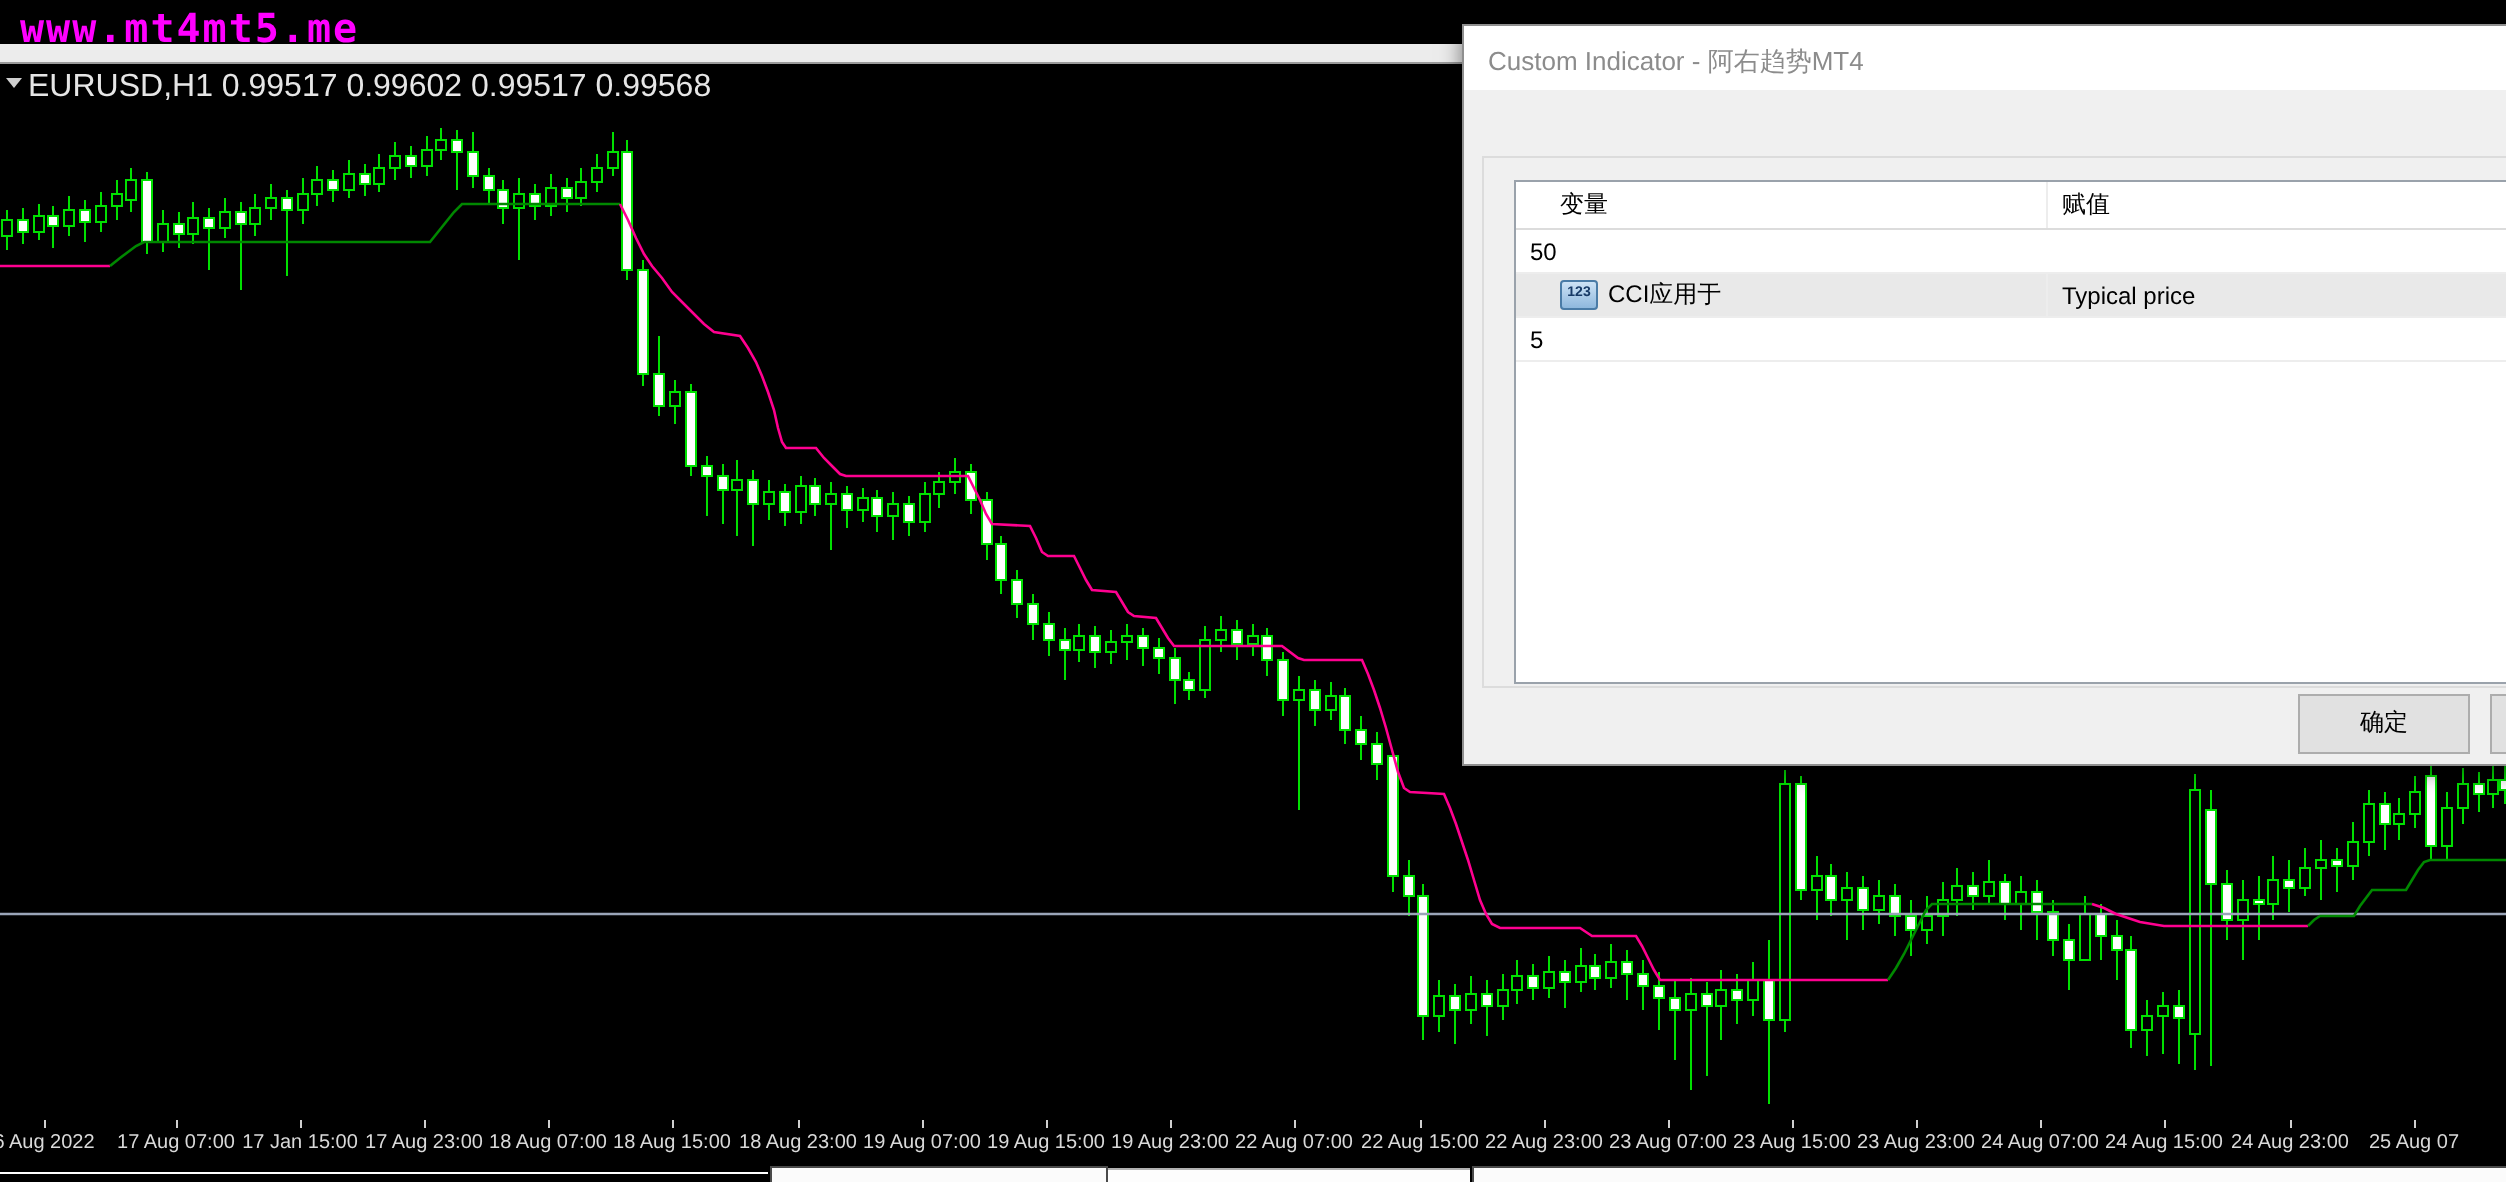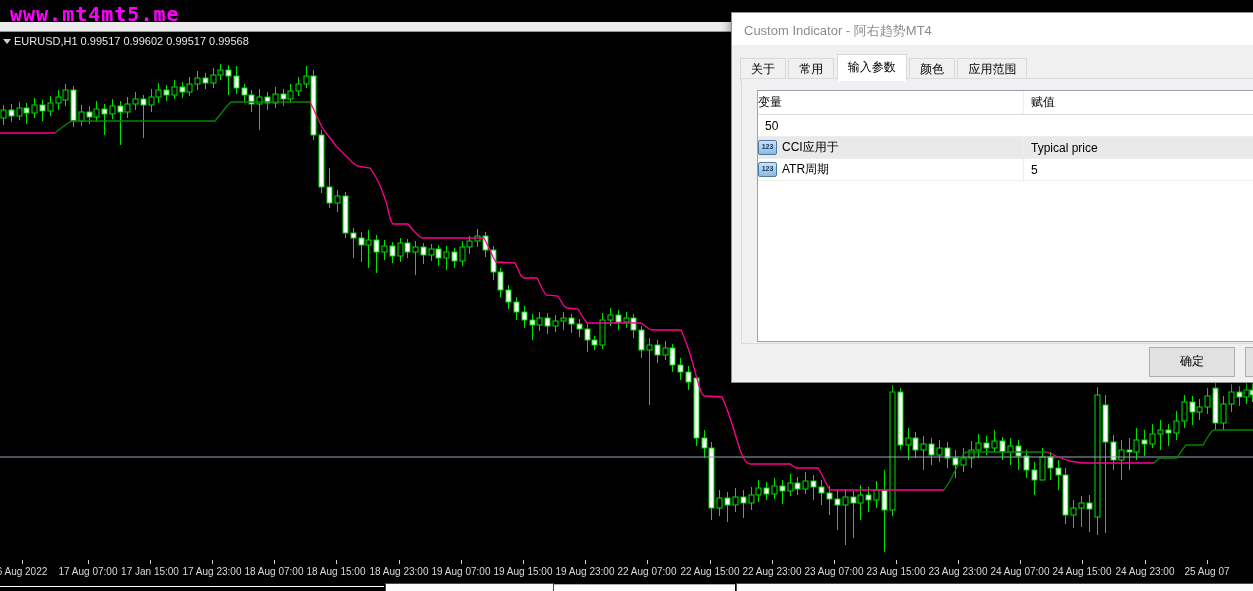--- a/index.html
+++ b/index.html
@@ -6,21 +6,21 @@
   body{position:relative;width:1253px;height:591px;overflow:hidden;
        font-family:"Liberation Sans","DejaVu Sans",sans-serif;}
   
   .topbar{position:absolute;left:0;top:0;width:100%;height:22px;background:#000;z-index:3;}
   .watermark{position:absolute;left:10px;top:2px;color:#ff00ff;font-family:"DejaVu Sans Mono",monospace;
              font-weight:bold;font-size:20px;letter-spacing:1px;}
   .toolstrip{position:absolute;left:0;top:22px;width:100%;height:9px;background:#ececec;
              border-bottom:1px solid #9a9a9a;z-index:3;}
   
   #chart{position:absolute;left:0;top:0;width:1253px;height:591px;z-index:1;}
-  .symbolline{position:absolute;left:14px;top:35px;color:#e6e6e6;font-size:11px;z-index:2;}
+  .symbolline{position:absolute;left:14px;top:35px;color:#e6e6e6;font-size:16px;z-index:2;}
   .symarrow{position:absolute;left:3px;top:39px;width:0;height:0;z-index:2;
             border-left:4px solid transparent;border-right:4px solid transparent;border-top:5px solid #cfcfcf;}
   
   .axisbar{position:absolute;left:0;top:560px;width:100%;height:22px;background:#000;z-index:2;}
   .axislabel{position:absolute;top:6px;width:70px;margin-left:-35px;text-align:center;
              color:#d9d9d9;font-size:10px;white-space:nowrap;}
   .axistick{position:absolute;top:0;width:1px;height:4px;background:#cfcfcf;}
   
   .bottomstrip{position:absolute;left:0;top:582px;width:100%;height:9px;background:#000;z-index:2;}
   .bs-black{position:absolute;left:0;top:0;width:384px;height:9px;background:#000;border-bottom:2px solid #000;}
@@ -34,21 +34,21 @@
   .dlg-title{position:absolute;left:0;top:0;width:100%;height:32px;background:#fff;}
   .dlg-title span{position:absolute;left:12px;top:9px;color:#8c8c8c;font-size:13px;}
   .tabs{position:absolute;left:8px;top:41px;height:26px;}
   .tab{display:inline-block;vertical-align:bottom;height:21px;line-height:21px;padding:0 10px;
        margin-right:-1px;border:1px solid #d9d9d9;background:#f0f0f0;cursor:default;}
   .tab.active{background:#fff;height:25px;line-height:25px;border-bottom:1px solid #fff;position:relative;z-index:2;}
   .tabpage{position:absolute;left:9px;top:65px;width:540px;height:264px;border:1px solid #dcdcdc;background:#f0f0f0;}
   .ptable{position:absolute;left:15px;top:11px;width:520px;height:250px;background:#fff;border:1px solid #9aa2ab;overflow:hidden;}
   .prow{display:grid;grid-template-columns:266px 1fr;align-items:center;height:21px;border-bottom:1px solid #ededed;}
   .phead{height:23px;border-bottom:1px solid #dcdcdc;}
-  .pcell1{padding-left:0;display:flex;align-items:center;height:100%;border-right:1px solid #ededed;overflow:hidden;white-space:nowrap;}
+  .pcell1{padding-left:22px;display:flex;align-items:center;height:100%;border-right:1px solid #ededed;overflow:hidden;white-space:nowrap;}
   .pcell2{padding-left:7px;white-space:nowrap;}
   .prow.sel{background:#e9e9e9;}
   .icon123{width:17px;height:13px;margin-right:5px;border:1px solid #4a7ba6;border-radius:2px;
            background:linear-gradient(#cde2f5,#8fb8dd);color:#173a66;font-size:7px;font-weight:bold;
            line-height:12px;text-align:center;flex:0 0 auto;}
   .btn{position:absolute;height:28px;background:#e1e1e1;border:1px solid #adadad;
        text-align:center;line-height:26px;font-size:12px;cursor:default;}
   .btn-ok{left:417px;top:334px;width:84px;}
   .btn-partial{left:513px;top:334px;width:60px;}
 </style>
@@ -445,47 +445,36 @@
     </div>
   <div class="bs-box1"></div>
   <div class="bs-mid"></div>
   <div class="bs-box2"></div>
 </div>
 
 <div class="dialog">
   <div class="dlg-title">
     <span>Custom Indicator - 阿右趋势MT4</span>
   </div>
-  <div class="tabs">
-    <span class="tab">关于</span>
-    <span class="tab">常用</span>
-    <span class="tab active">输入参数</span>
-    <span class="tab">颜色</span>
-    <span class="tab">应用范围</span>
-  </div>
   <div class="tabpage">
     <div class="ptable">
       <div class="prow phead">
         <div class="pcell1">变量</div>
         <div class="pcell2">赋值</div>
       </div>
       <div class="prow">
         <div class="pcell2">50</div>
       </div>
       <div class="prow sel">
         <div class="pcell1">
             <span class="icon123">123</span>
             <span>CCI应用于</span>
           </div>
         <div class="pcell2">Typical price</div>
       </div>
       <div class="prow">
-        <div class="pcell1">
-            <span class="icon123">123</span>
-            <span>ATR周期</span>
-          </div>
         <div class="pcell2">5</div>
       </div>
     </div>
   </div>
   <div class="btn btn-ok">确定</div>
   <div class="btn btn-partial"></div>
 </div>
 
 </body></html>

